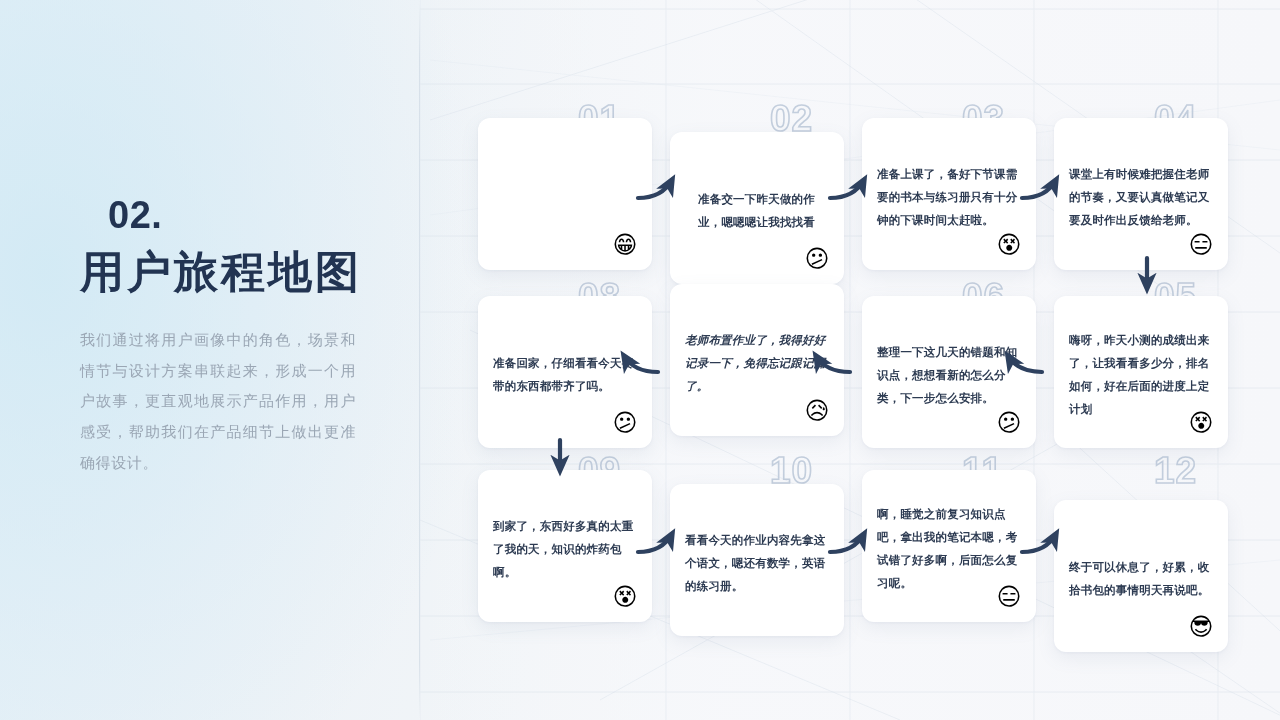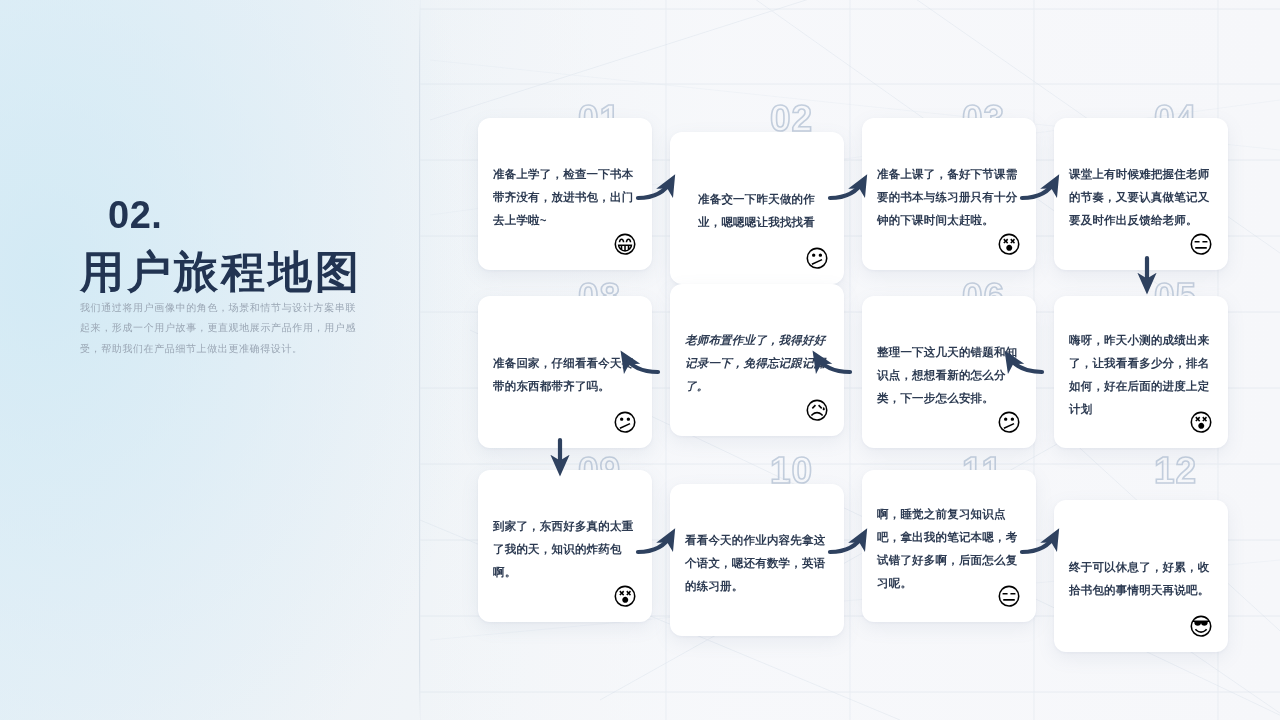--- a/index.html
+++ b/index.html
@@ -57,25 +57,24 @@
     font-family:"Liberation Sans","DejaVu Sans",sans-serif;
     margin-left:28px;
   }
   .sec-title {
     margin-top:8px;
     font-size:44px; font-weight:700; color:#223452;
     letter-spacing:3px; line-height:1.25;
     font-family:"Liberation Sans","DejaVu Sans",sans-serif;
   }
   .sec-body {
-    width:276px;
-    font-size:10px; line-height:2.05;
+    margin-top:26px; width:276px;
+    font-size:15px; line-height:2.05;
     color:#9aa6b4; letter-spacing:.6px;
     text-align:justify;
-    font-family:Liberation Mono, monospace;
   }
 
   
   .grid { position:absolute; left:0; top:0; width:1280px; height:720px; }
 
   .card {
     position:absolute;
     width:174px; height:152px;
     background:#ffffff;
     border-radius:12px;
@@ -196,21 +195,20 @@
 
       <path d="M 1147 258 L 1147 288"></path>
       <path d="M 560 440 L 560 470"></path>
     </g>
   </svg>
 
   <div class="grid">
 
     <div class="num" style="left:578px; top:98px;">01</div>
     <div class="card" style="left:478px; top:118px;">
-      <div class="card-text">准备上学了，检查一下书本带齐没有，放进书包，出门去上学啦~</div>
       <div class="card-emoji">😁</div>
     </div>
 
     <div class="num" style="left:770px; top:98px;">02</div>
     <div class="card" style="left:670px; top:132px;padding-left:28px;">
       <div class="card-text">准备交一下昨天做的作业，嗯嗯嗯让我找找看</div>
       <div class="card-emoji">😕</div>
     </div>
 
     <div class="num" style="left:962px; top:98px;">03</div>

